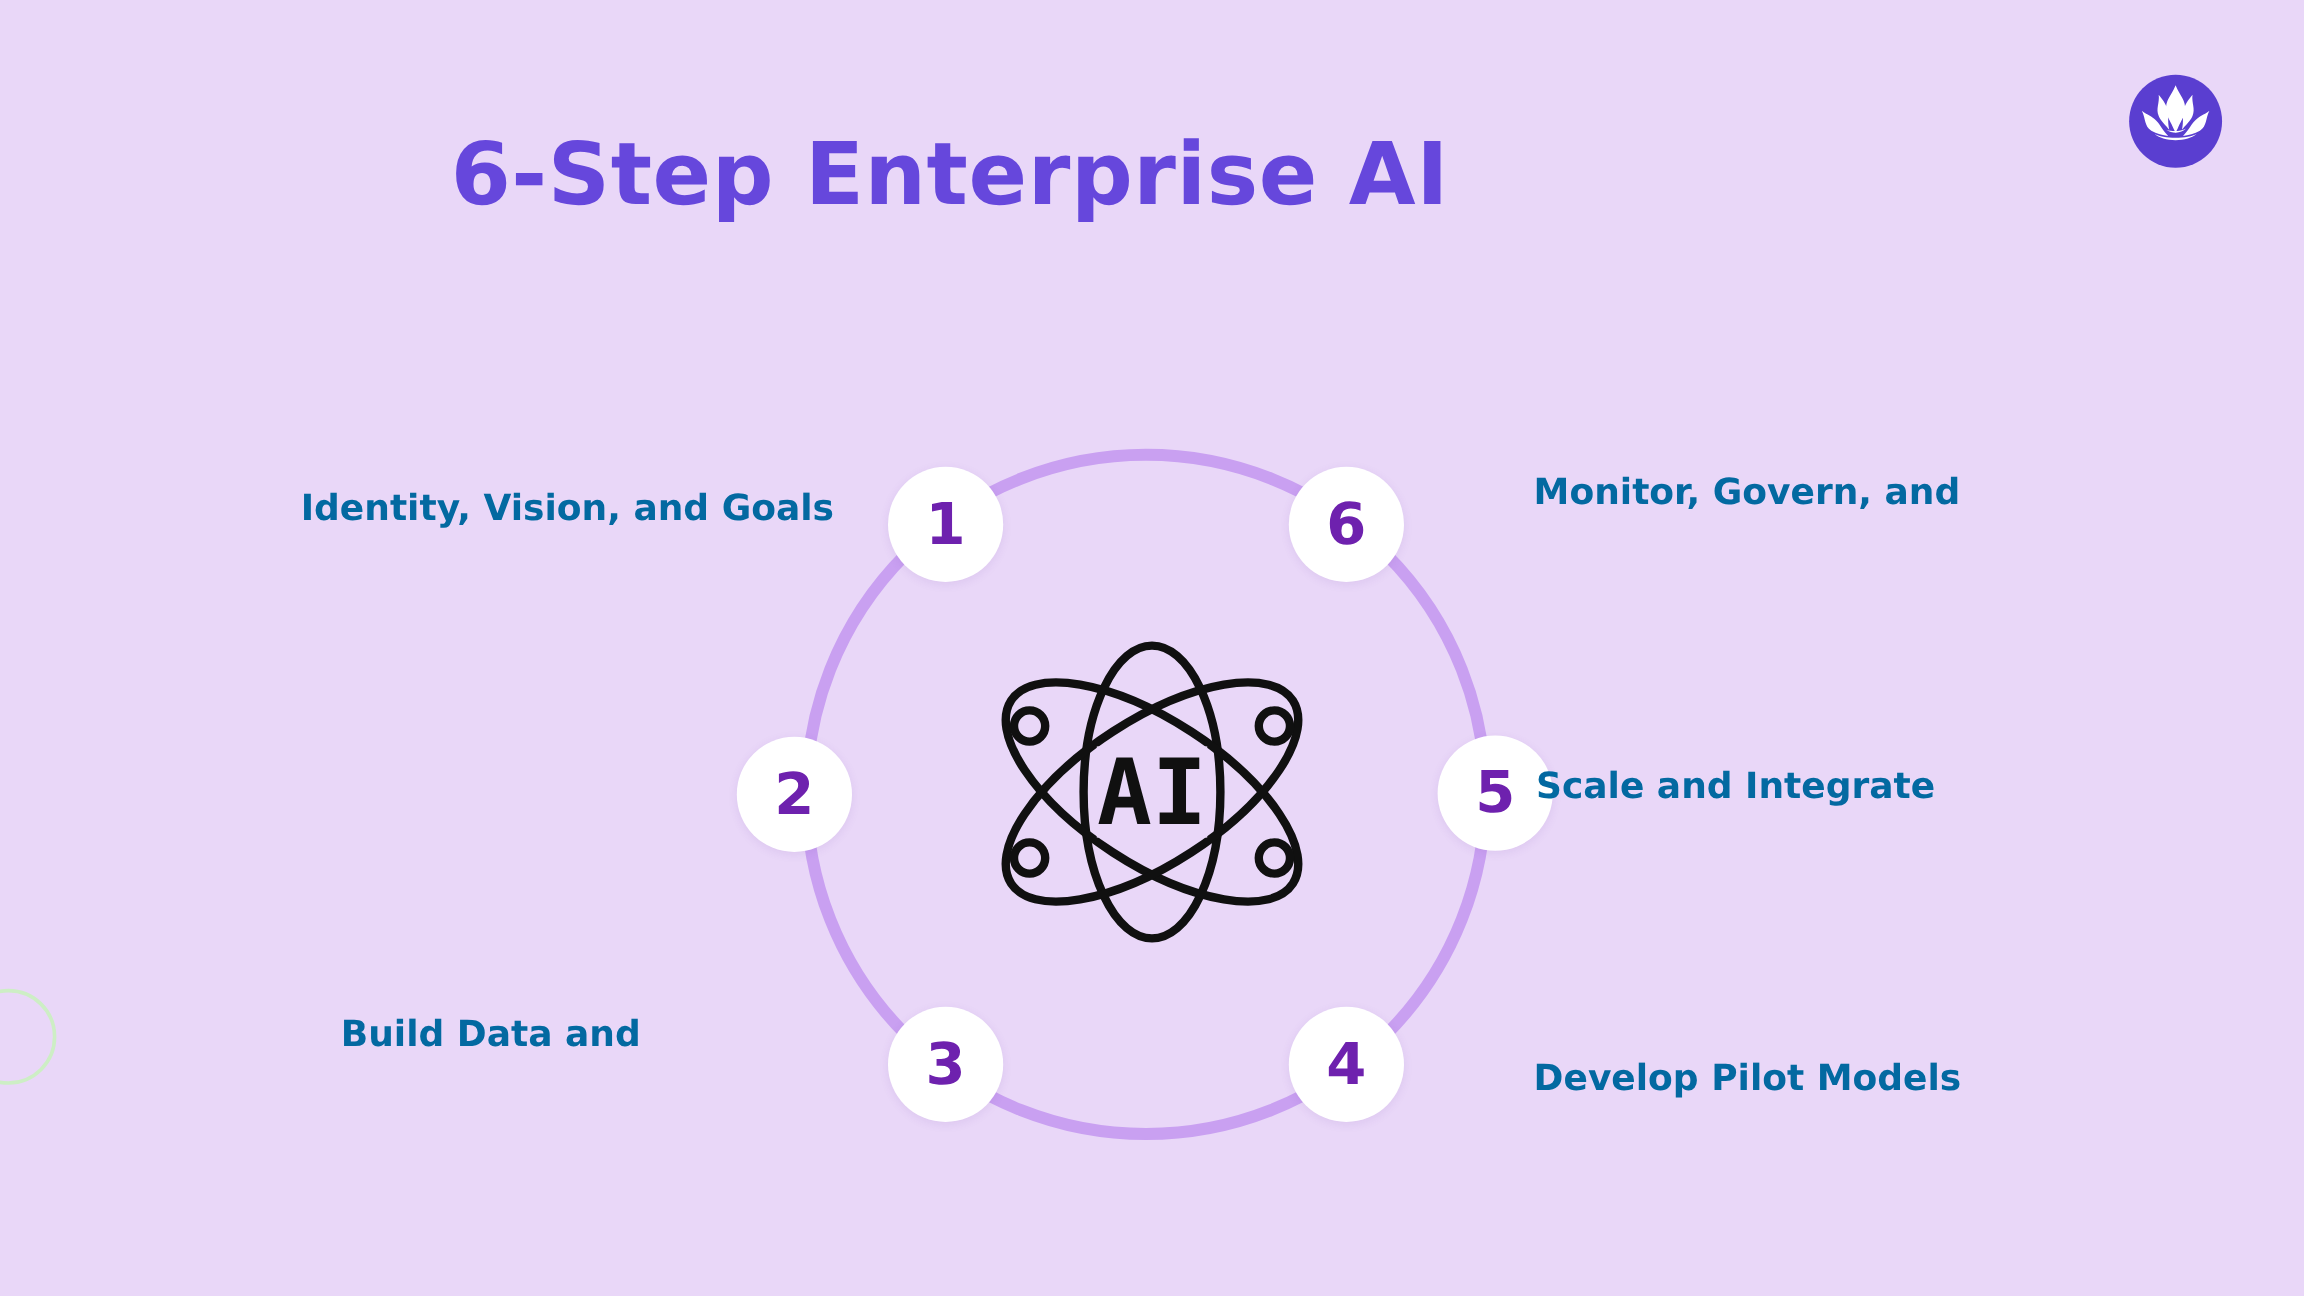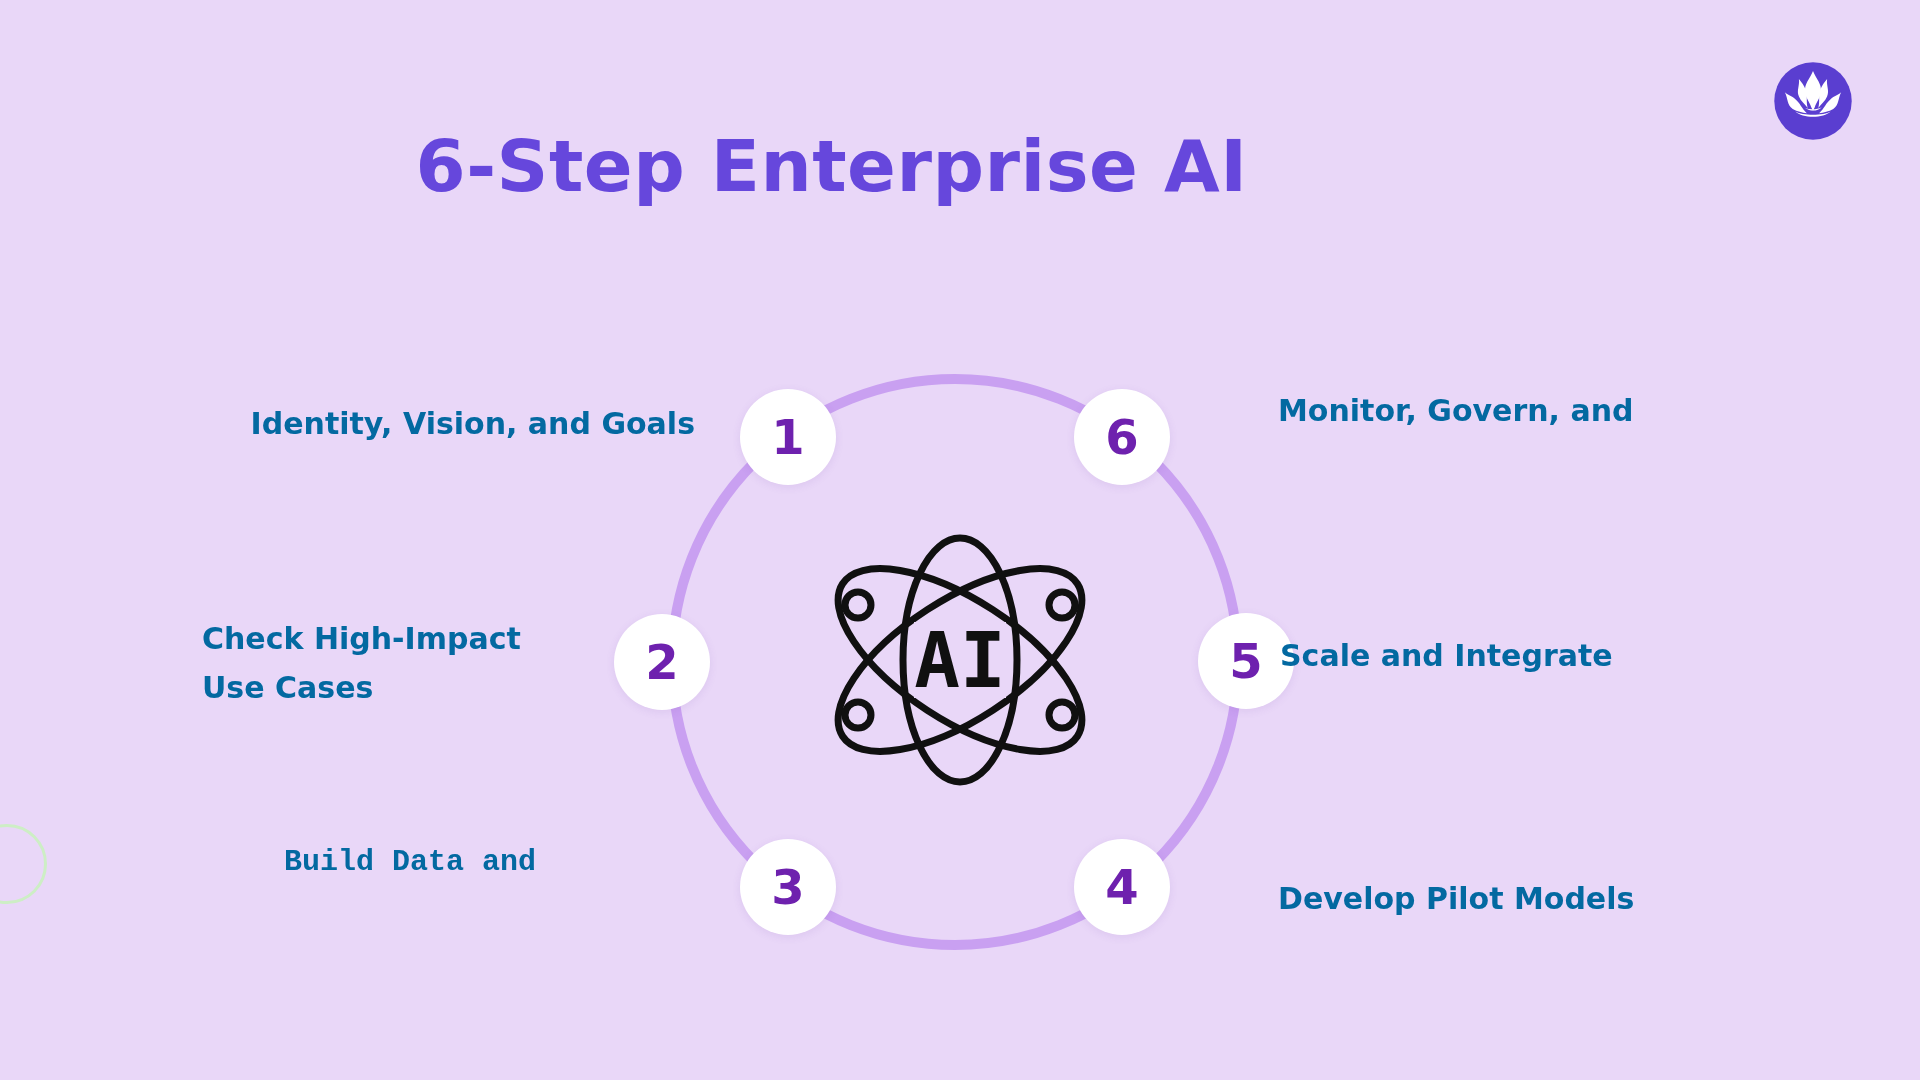--- a/index.html
+++ b/index.html
@@ -4,24 +4,24 @@
 <style>
   html,body{margin:0;padding:0;}
   body{width:1920px;height:1080px;overflow:hidden;}
   .canvas{
     position:relative;width:1920px;height:1080px;overflow:hidden;
     background:#e9d7f8;
     font-family:"DejaVu Sans", sans-serif;
   }
   
   .title{
-    position:absolute;top:120px;left:0;width:1583px;
+    position:absolute;top:99px;left:0;width:1583px;
     text-align:center;margin:0;
     font-size:72px;font-weight:700;line-height:92px;
-    color:#6647dc;letter-spacing:0.5px;padding-left:40px;
+    color:#6647dc;letter-spacing:0.5px;
   }
   
   .logo{position:absolute;left:1769px;top:57px;width:88px;height:88px;}
   
   .accent-circle{
     position:absolute;left:-33px;top:824px;width:74px;height:74px;
     border:3px solid #cdeec5;border-radius:50%;
   }
   
   .ring{
@@ -43,21 +43,21 @@
   .node-5{left:1198px;top:613px;}
   .node-3{left:740px;top:839px;}
   .node-4{left:1074px;top:839px;}
   
   .lbl{
     position:absolute;font-size:30px;font-weight:700;line-height:49px;
     color:#0369a1;white-space:nowrap;
   }
   .lbl-1{right:1225px;top:399px;text-align:right;}
   .lbl-2{left:202px;top:614px;}
-  .lbl-3{left:284px;top:838px;font-family:Liberation Mono, monospace;}
+  .lbl-3{left:284px;top:838px;}
   .lbl-4{left:1278px;top:874px;text-align:center;}
   .lbl-5{left:1280px;top:631px;}
   .lbl-6{left:1278px;top:386px;}
   
   .atom{position:absolute;left:820px;top:520px;width:280px;height:280px;}
   .atom text{
     font-family:"DejaVu Sans Mono", monospace;
     font-weight:700;font-size:76px;fill:#101010;
   }
 </style>
@@ -117,24 +117,20 @@
     <span>5</span>
   </div>
   <div class="node node-6">
     <span>6</span>
   </div>
 
   <div class="lbl lbl-1">
     <div>Identity, Vision, and Goals</div>
     <div></div>
   </div>
-  <div class="lbl lbl-2">
-    <div>Check High-Impact</div>
-    <div>Use Cases</div>
-  </div>
   <div class="lbl lbl-3">
     <div>Build Data and</div>
   </div>
   <div class="lbl lbl-4">
     <div>Develop Pilot Models</div>
     <div></div>
   </div>
   <div class="lbl lbl-5">
     <div>Scale and Integrate</div>
     <div></div>

